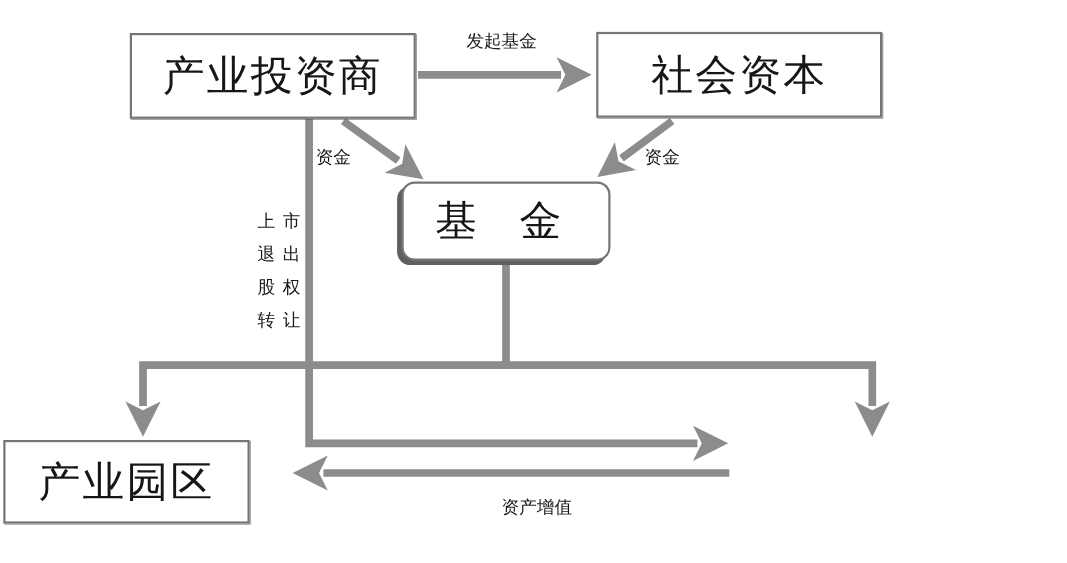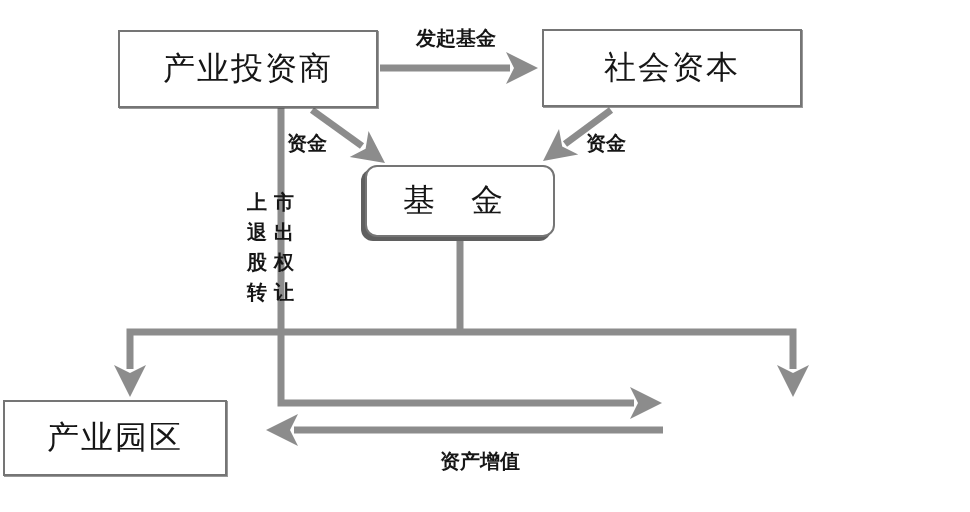--- a/index.html
+++ b/index.html
@@ -14,43 +14,43 @@
   #wires { position: absolute; inset: 0; width: 970px; height: 512px; }
   .wire { stroke: #8c8c8c; stroke-width: 7; fill: none; }
   .head { fill: #8c8c8c; stroke: none; }
 
   .node {
     position: absolute;
     background: #ffffff;
     border: 2px solid #757575;
     box-shadow: 1px 1px 0 rgba(70,70,70,.55);
     display: flex; align-items: center; justify-content: center;
-    font-size: 32px; letter-spacing: 2px; white-space: nowrap;
-    box-sizing: border-box; color: #161616; font-family: Liberation Serif, serif;
+    font-size: 38px; letter-spacing: 2px; white-space: nowrap;
+    box-sizing: border-box; color: #161616;
   }
   #node-investor   { left: 118px; top: 30px;  width: 260px; height: 78px; }
   #node-capital    { left: 542px; top: 29px;  width: 260px; height: 78px; }
   #node-fund       { left: 365px; top: 165px; width: 190px; height: 72px;
                      border-radius: 12px; box-shadow: -4px 4px 0 #5f5f5f;
                      letter-spacing: 14px; }
   #node-park       { left: 3px;   top: 400px; width: 224px; height: 76px; }
   #node-enterprise { left: 669px; top: 401px; width: 258px; height: 77px; }
 
   .edge-label {
     position: absolute;
-    font-size: 20px; line-height: 27px;
-    color: #161616; white-space: nowrap; font-weight: bold;
+    font-size: 16px; line-height: 27px;
+    color: #161616; white-space: nowrap;
   }
   #label-initiate { left: 395px; top: 25px;  width: 122px; text-align: center; }
   #label-zijin-l  { left: 287px; top: 130px; }
   #label-zijin-r  { left: 586px; top: 130px; }
   #label-asset    { left: 398px; top: 448px; width: 122px; text-align: right; }
   #label-exit {
     left: 216px; top: 187px; width: 64px;
-    text-align: left; letter-spacing: 7px; line-height: 30px; margin-left: 31px;
+    text-align: right; letter-spacing: 7px; line-height: 30px;
   }
   #label-exit .exit-line { display: block; }
 </style>
 </head>
 <body>
 
 <div id="stage">
 
   <svg id="wires" viewBox="0 0 970 512" xmlns="http://www.w3.org/2000/svg">
 

